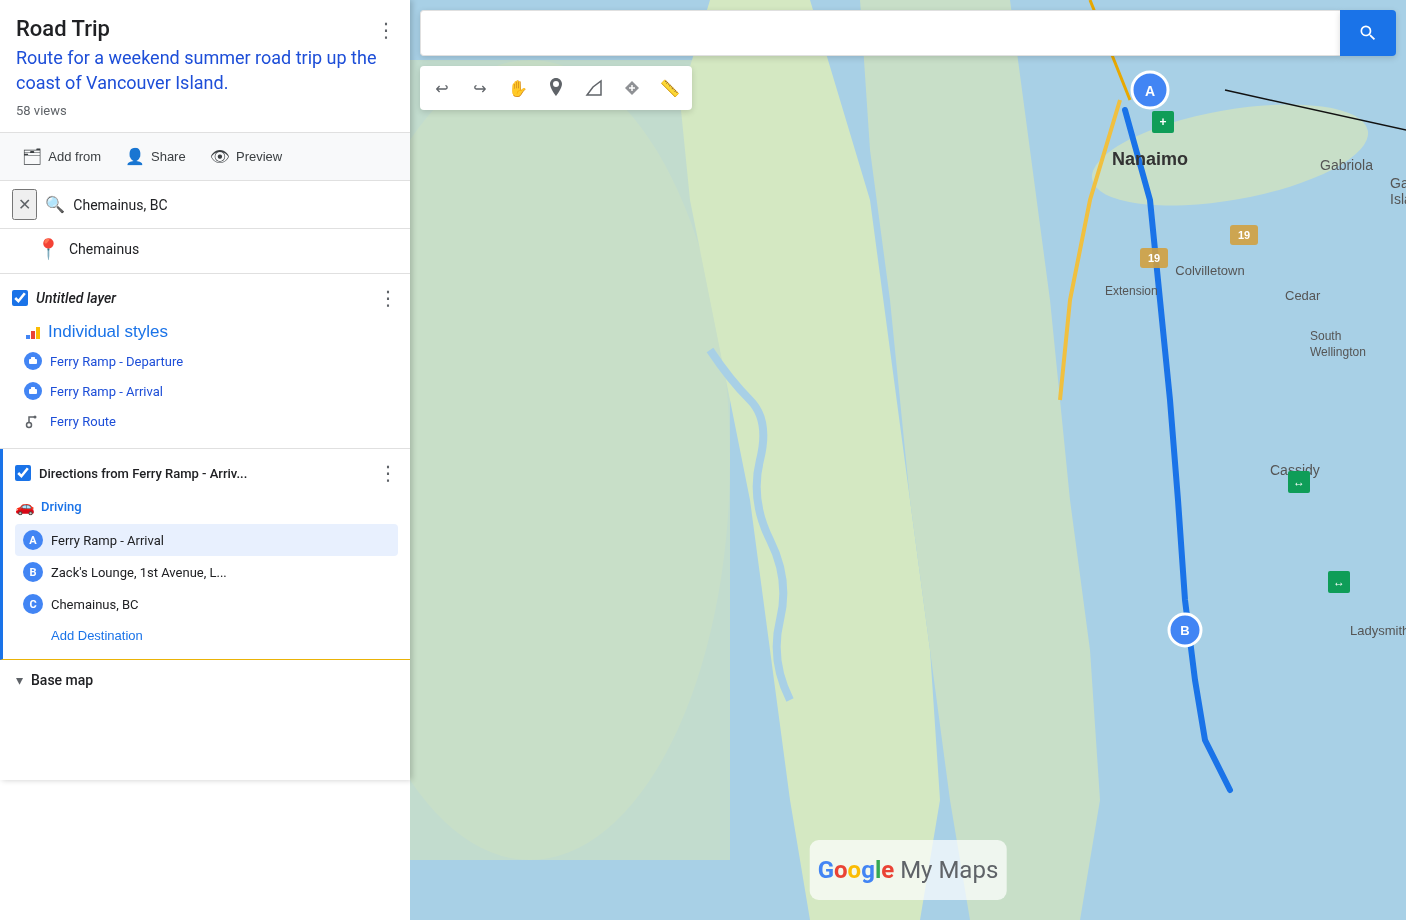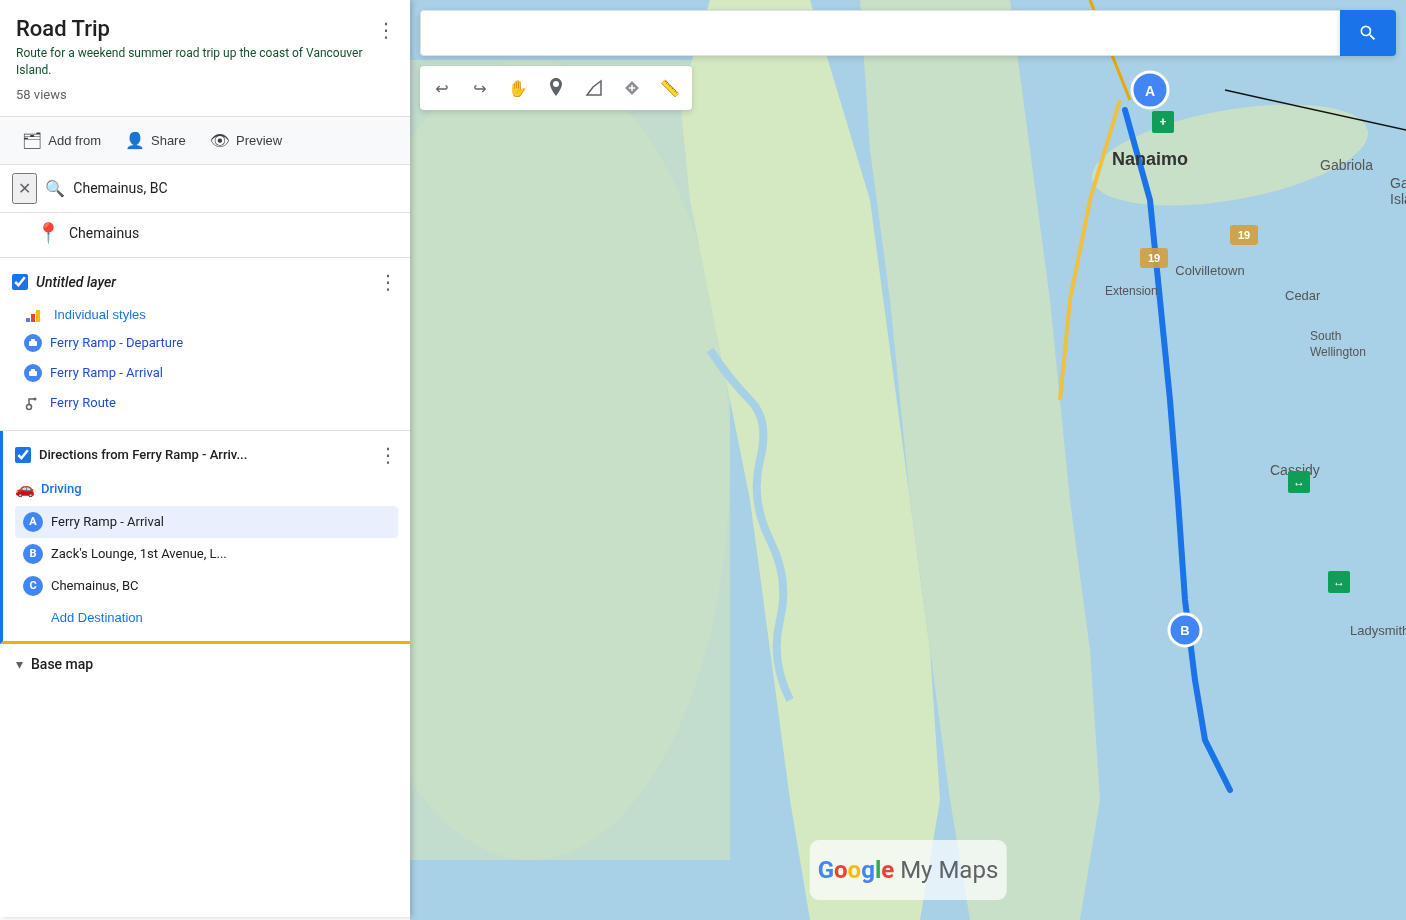--- a/index.html
+++ b/index.html
@@ -2,21 +2,21 @@
 <html><head>
   <meta charset="utf-8">
   <style>
     * { box-sizing: border-box; margin: 0; padding: 0; }
     body { font-family: 'Roboto', Arial, sans-serif; width: 1406px; height: 920px; overflow: hidden; display: flex; }
 
     
     #sidebar {
       width: 410px;
       min-width: 410px;
-      height: 917px;
+      height: 780px;
       background: #fff;
       display: flex;
       flex-direction: column;
       box-shadow: 2px 0 6px rgba(0,0,0,0.2);
       z-index: 10;
       overflow-y: auto;
     }
 
     
     .header-section {
@@ -24,22 +24,22 @@
       border-bottom: 1px solid #e0e0e0;
       position: relative;
     }
     .header-title {
       font-size: 22px;
       font-weight: 500;
       color: #202124;
       margin-bottom: 4px;
     }
     .header-desc {
-      font-size: 12px;
-      color: #14532d;
+      font-size: 18px;
+      color: #1d4ed8;
       line-height: 1.4;
       margin-bottom: 8px;
     }
     .header-meta {
       font-size: 13px;
       color: #5f6368;
     }
     .header-views { margin-bottom: 2px; }
     .header-edit { display: flex; justify-content: space-between; align-items: center; }
     .cloud-icon {
@@ -144,25 +144,25 @@
       background: none;
       border: none;
     }
 
     .layer-items {
       padding: 0 12px 12px 24px;
     }
     .layer-style-btn {
       display: flex;
       align-items: center;
-      gap: 12px;
+      gap: 6px;
       padding: 4px 0;
       cursor: pointer;
       color: #1a73e8;
-      font-size: 13px;
+      font-size: 17px;
       font-weight: 500;
       background: none;
       border: none;
     }
 
     .layer-item {
       display: flex;
       align-items: center;
       gap: 8px;
       padding: 6px 0;
@@ -186,21 +186,21 @@
       height: 18px;
       color: #5f6368;
       display: flex;
       align-items: center;
       justify-content: center;
       font-size: 14px;
     }
 
     
     .directions-section {
-      border-bottom: 3px solid #eab308;
+      border-bottom: 1px solid #eab308;
       border-left: 3px solid #1a73e8;
     }
     .directions-header {
       display: flex;
       align-items: center;
       padding: 12px 12px 8px 12px;
       justify-content: space-between;
     }
     .directions-header-left {
       display: flex;

